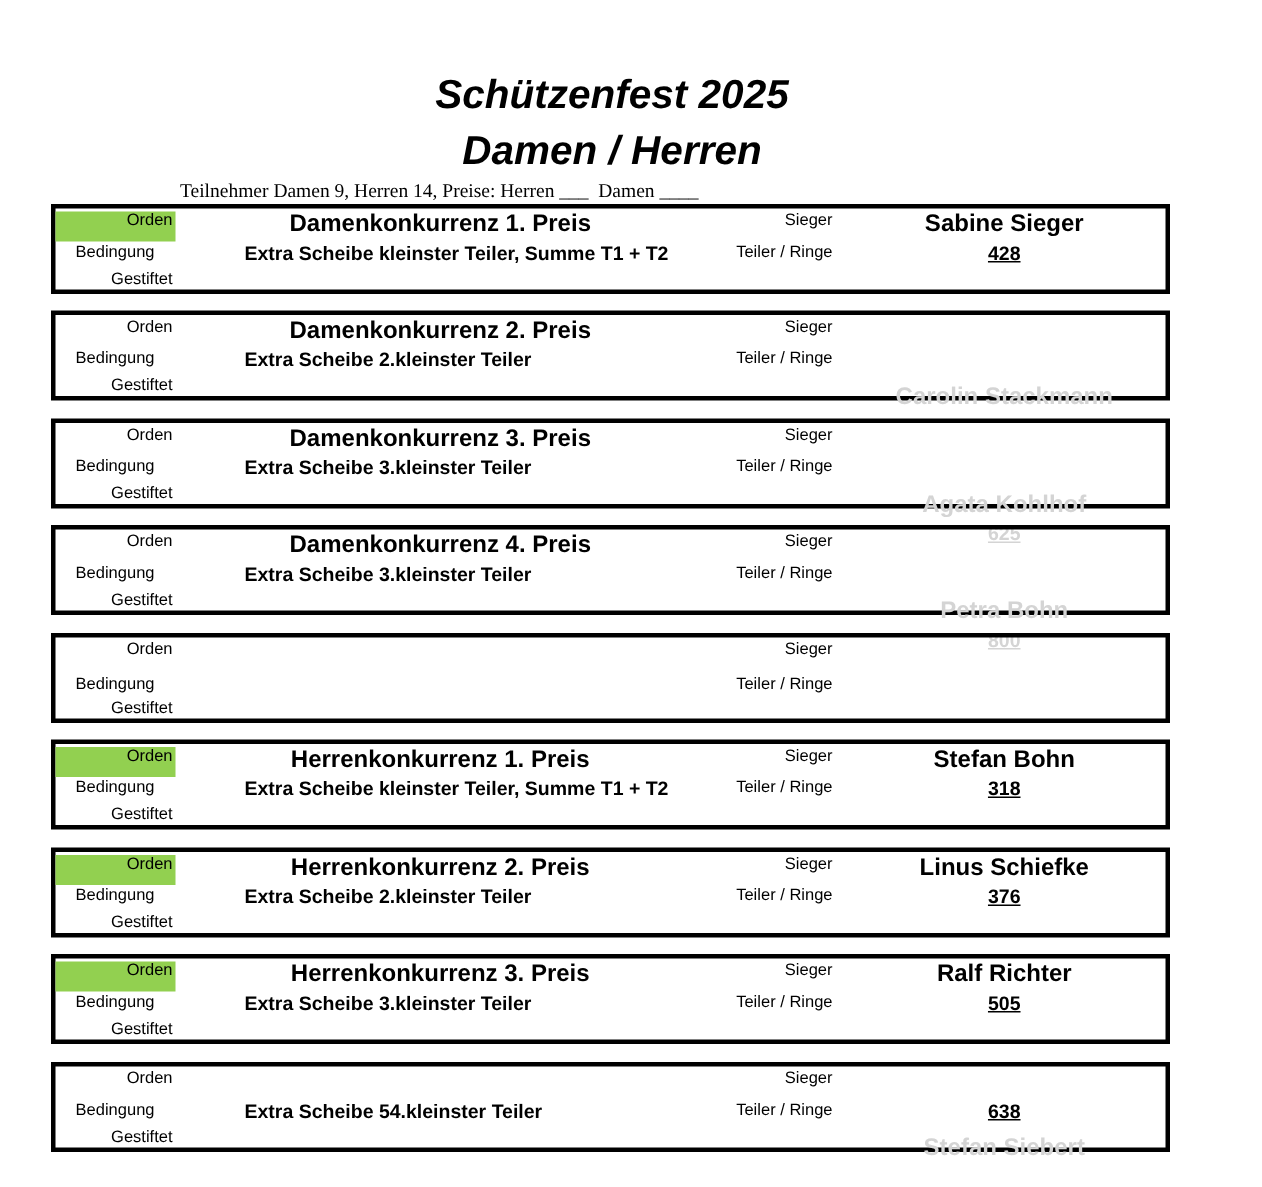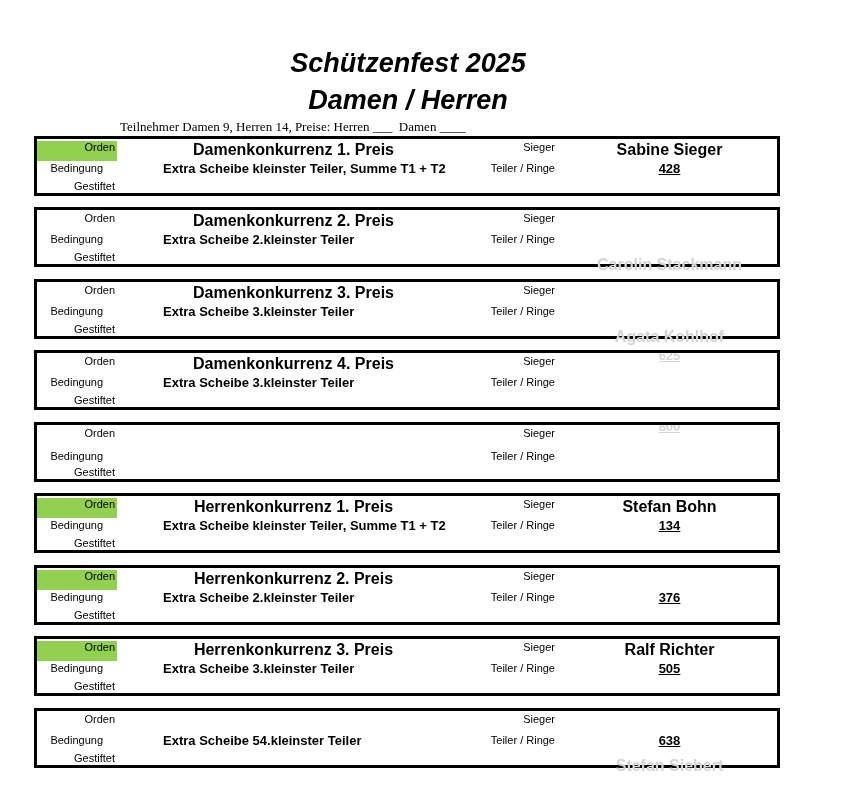--- a/index.html
+++ b/index.html
@@ -79,20 +79,21 @@
     <div class="box" style="top: 350px;">
       <div class="lbl orden">
         <span>Orden</span>
       </div>
       <div class="lbl beding">Bedingung</div>
       <div class="lbl gest">Gestiftet</div>
       <div class="preis">Damenkonkurrenz 4. Preis</div>
       <div class="bed">Extra Scheibe 3.kleinster Teiler</div>
       <div class="lbl sieger">Sieger</div>
       <div class="lbl teiler">Teiler / Ringe</div>
+      <div class="winner faded">Petra Bohn</div>
       <div class="score faded">800</div>
     </div>
     <div class="box" style="top: 422px;">
       <div class="lbl orden">
         <span>Orden</span>
       </div>
       <div class="lbl beding empty-beding">Bedingung</div>
       <div class="lbl gest">Gestiftet</div>
       <div class="preis"></div>
       <div class="bed"></div>
@@ -105,32 +106,33 @@
       <div class="lbl orden green">
         <span>Orden</span>
       </div>
       <div class="lbl beding">Bedingung</div>
       <div class="lbl gest">Gestiftet</div>
       <div class="preis">Herrenkonkurrenz 1. Preis</div>
       <div class="bed">Extra Scheibe kleinster Teiler, Summe T1 + T2</div>
       <div class="lbl sieger">Sieger</div>
       <div class="lbl teiler">Teiler / Ringe</div>
       <div class="winner">Stefan Bohn</div>
-      <div class="score">134</div>
+      <div class="score">318</div>
     </div>
     <div class="box" style="top: 565px;">
       <div class="lbl orden green">
         <span>Orden</span>
       </div>
       <div class="lbl beding">Bedingung</div>
       <div class="lbl gest">Gestiftet</div>
       <div class="preis">Herrenkonkurrenz 2. Preis</div>
       <div class="bed">Extra Scheibe 2.kleinster Teiler</div>
       <div class="lbl sieger">Sieger</div>
       <div class="lbl teiler">Teiler / Ringe</div>
+      <div class="winner">Linus Schiefke</div>
       <div class="score">376</div>
     </div>
     <div class="box" style="top: 636px;">
       <div class="lbl orden green">
         <span>Orden</span>
       </div>
       <div class="lbl beding">Bedingung</div>
       <div class="lbl gest">Gestiftet</div>
       <div class="preis">Herrenkonkurrenz 3. Preis</div>
       <div class="bed">Extra Scheibe 3.kleinster Teiler</div>

